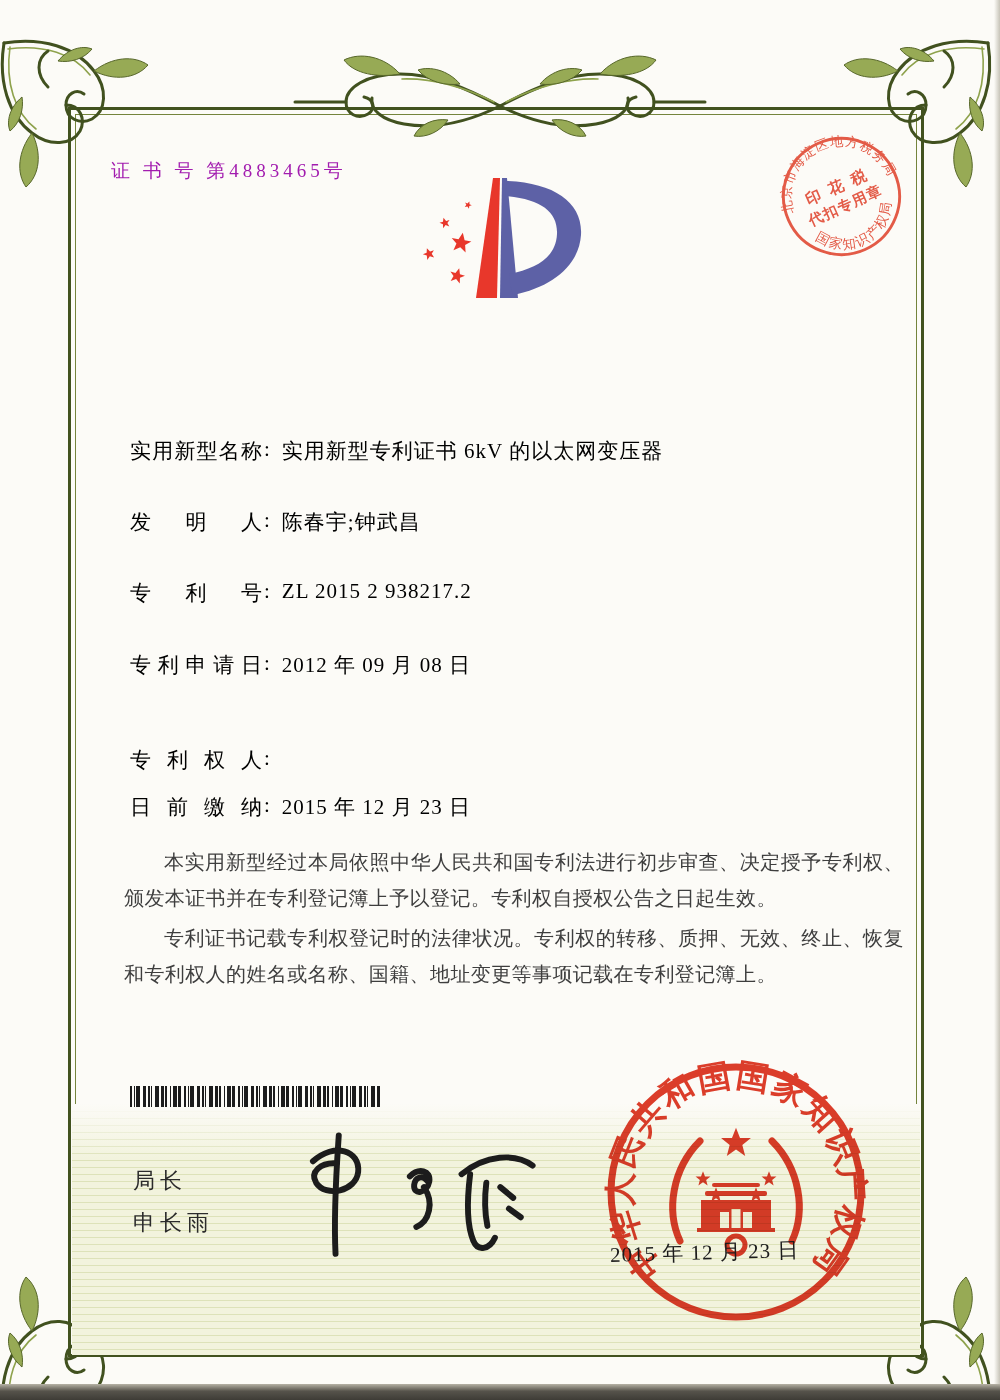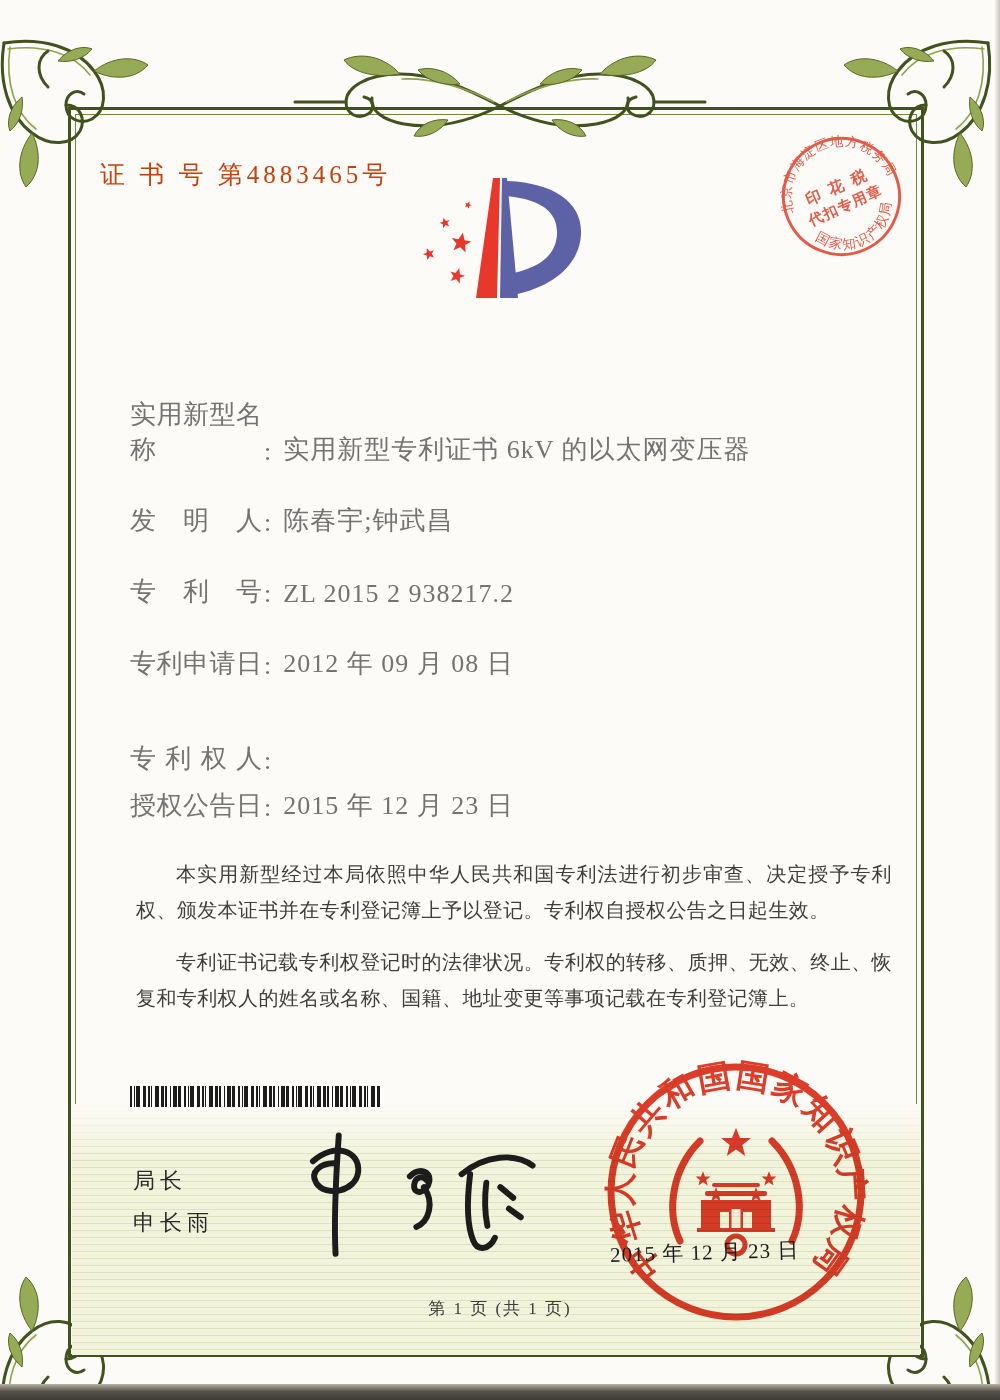--- a/index.html
+++ b/index.html
@@ -12,36 +12,36 @@
                  border:3px solid #42521f; box-sizing:border-box; }
   .frame-inner { position:absolute; left:75px; top:114px; width:842px; height:1236px;
                  border:1px solid #74843c; box-sizing:border-box; }
 
   svg.ornaments { position:absolute; left:0; top:0; pointer-events:none; }
   .fl-d { fill:none; stroke:#41511f; stroke-width:3; stroke-linecap:round; }
   .fl-d2 { fill:none; stroke:#8ea24c; stroke-width:1.6; stroke-linecap:round; }
   .fl-l { fill:#97aa55; stroke:#57672a; stroke-width:1; }
 
   
-  .cert-number { position:absolute; left:100px; top:158px; font-size:25px; color:#c2410c;
+  .cert-number { position:absolute; left:111px; top:158px; font-size:19px; color:#a21caf;
                  letter-spacing:4px; }
   .logo-box { position:absolute; left:405px; top:165px; width:195px; height:135px; }
   .title { position:absolute; left:0; top:312px; width:1000px; text-align:center;
            font-size:45px; font-weight:bold; color:#2d2d2d; letter-spacing:13px; }
 
   
-  .field-row { position:absolute; left:130px; height:30px; font-size:26px; color:#737373;
-               display:flex; align-items:flex-end; }
+  .field-row { position:absolute; left:130px; height:30px; font-size:21px; color:#000000;
+               display:flex; align-items:flex-start; }
   .field-label { display:inline-block; width:132px; text-align:justify; text-align-last:justify; }
   .field-colon { margin-left:2px; }
   .field-value { margin-left:12px; letter-spacing:1px; white-space:nowrap; }
 
   
   .body-text { position:absolute; left:120px; top:840px; width:788px; color:#3e3e3e; }
-  .body-text p { margin:16px; font-size:20px; line-height:36px; text-indent:2em;
+  .body-text p { margin:4px; font-size:20px; line-height:36px; text-indent:2em;
                  text-align:justify; letter-spacing:0.4px; }
 
   
   .guilloche { position:absolute; left:72px; top:1104px; width:848px; height:251px;
       background:
         linear-gradient(180deg,#fcfbf7 0px, rgba(252,251,247,0) 55px),
         repeating-linear-gradient(180deg,#dde2b9 0 1.2px, #f2f3dd 1.2px 7px);
   }
   .barcode { position:absolute; left:130px; top:1086px; width:256px; height:21px; font-size:0; }
   .barcode i { display:inline-block; height:21px; background:#1c1c1c; vertical-align:top; }
@@ -146,21 +146,21 @@
   <div class="field-row" style="top:651px">
     <span class="field-label">专利申请日</span>
       <span class="field-colon">:</span>
     <span class="field-value">2012 年 09 月 08 日</span>
   </div>
   <div class="field-row" style="top:746px">
     <span class="field-label">专利权人</span>
       <span class="field-colon">:</span>
   </div>
   <div class="field-row" style="top:793px">
-    <span class="field-label">授权公告日</span>
+    <span class="field-label">日前缴纳</span>
       <span class="field-colon">:</span>
     <span class="field-value">2015 年 12 月 23 日</span>
   </div>
 
   <div class="body-text">
     <p>本实用新型经过本局依照中华人民共和国专利法进行初步审查、决定授予专利权、颁发本证书并在专利登记簿上予以登记。专利权自授权公告之日起生效。</p>
     <p>专利证书记载专利权登记时的法律状况。专利权的转移、质押、无效、终止、恢复和专利权人的姓名或名称、国籍、地址变更等事项记载在专利登记簿上。</p>
   </div>
 
   <div class="guilloche"></div>
@@ -225,17 +225,16 @@
         <textPath href="#taxTop" startOffset="5">北京市海淀区地方税务局</textPath>
       </text>
       <text font-size="15" letter-spacing="1.5" class="tax-red" font-family="Liberation Serif, DejaVu Serif, serif">
         <textPath href="#taxBottom" startOffset="26">国家知识产权局</textPath>
       </text>
       <text x="80" y="74" text-anchor="middle" font-size="17" font-weight="bold" letter-spacing="3" class="tax-red" font-family="Liberation Serif, DejaVu Serif, serif">印 花 税</text>
       <text x="80" y="96" text-anchor="middle" font-size="16" font-weight="bold" letter-spacing="1.5" class="tax-red" font-family="Liberation Serif, DejaVu Serif, serif">代扣专用章</text>
     </g>
   </svg>
 
-  <div class="footer">第 1 页 (共 1 页)</div>
 
   <div class="scan-edge-right"></div>
   <div class="scan-edge-bottom"></div>
 </div>
 
 </body></html>

